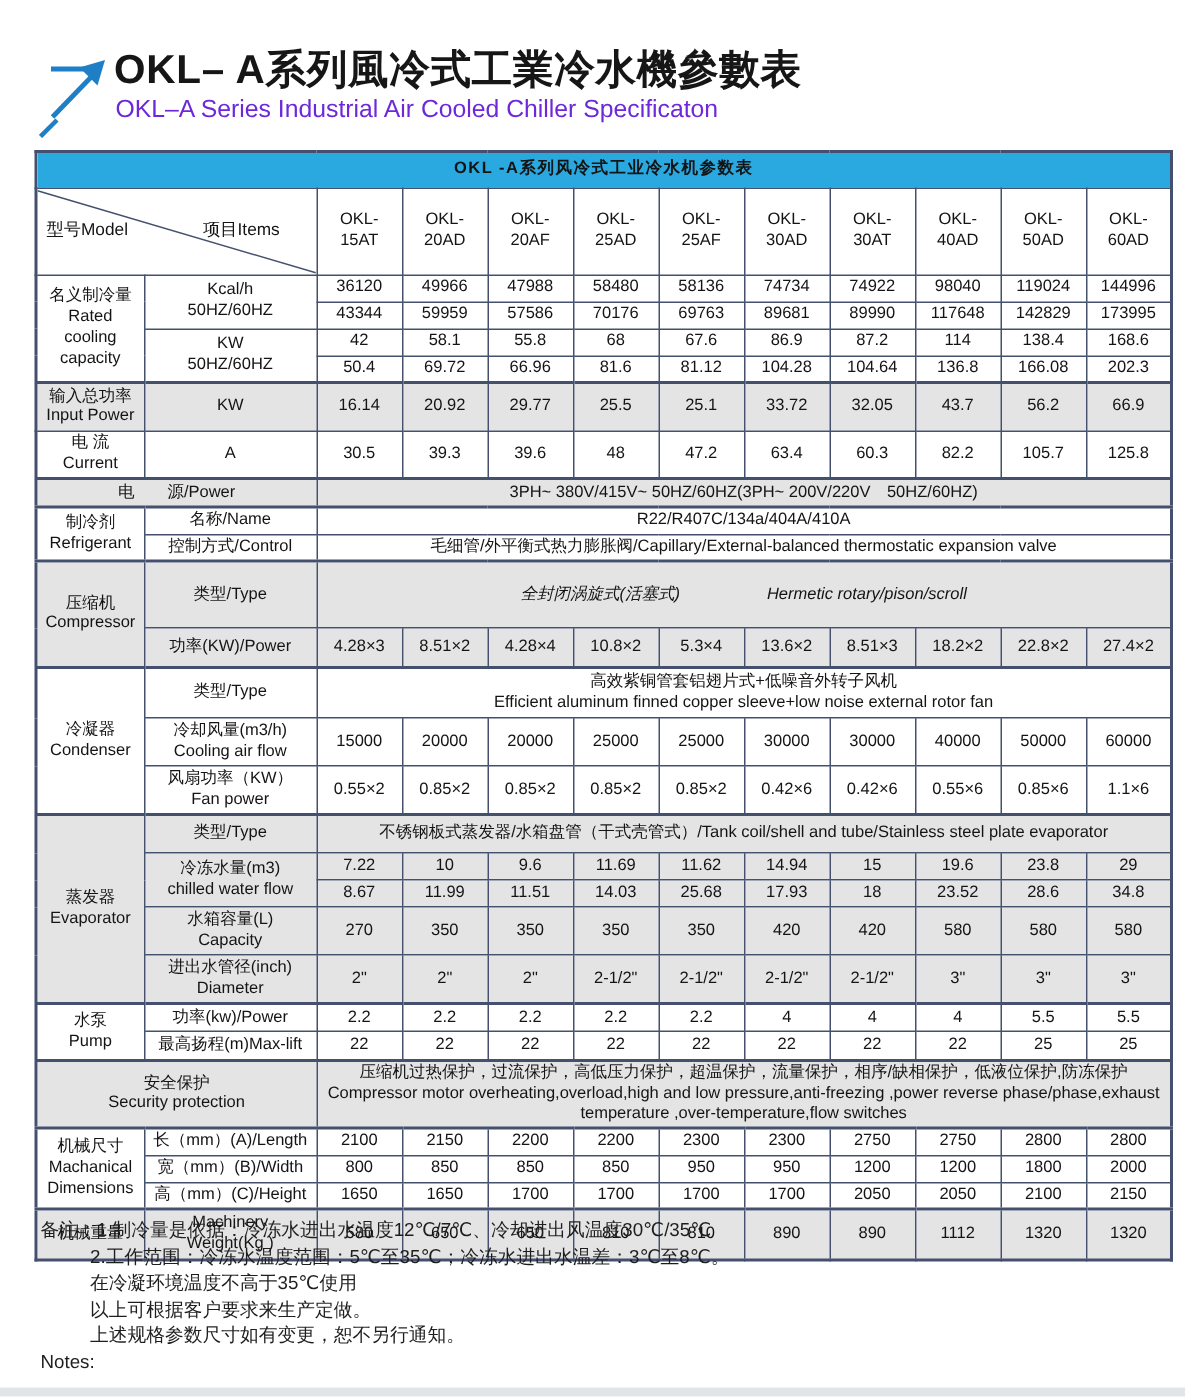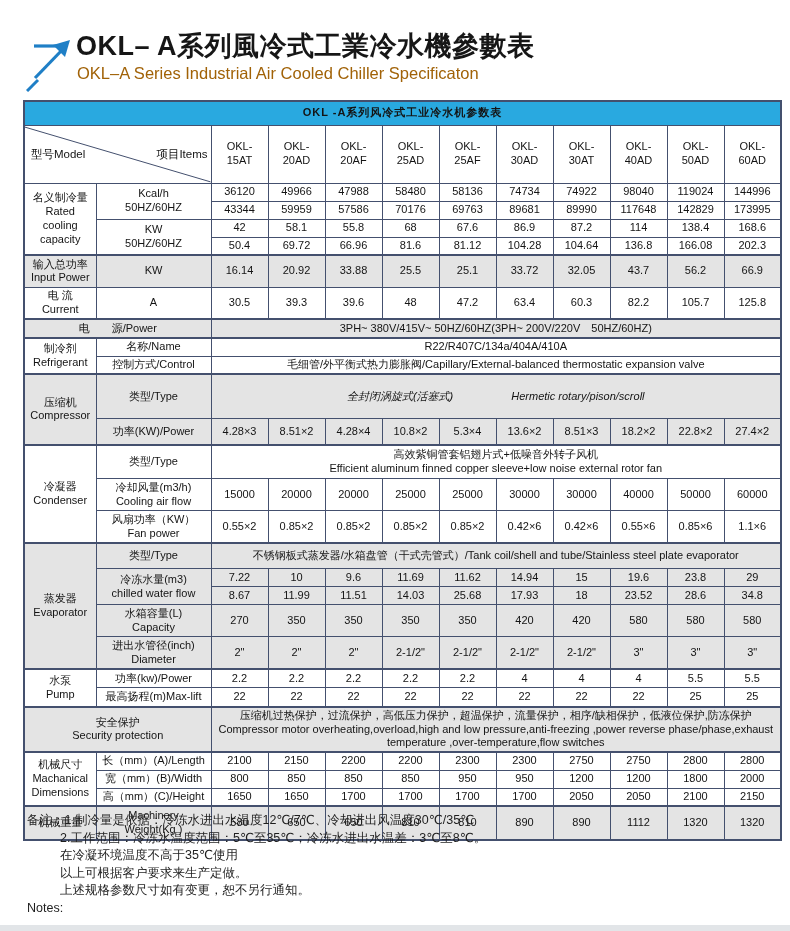--- a/index.html
+++ b/index.html
@@ -4,21 +4,21 @@
 <style>
   html,body{margin:0;padding:0;}
   body{
     width:790px;height:931px;background:#ffffff;position:relative;overflow:hidden;
     font-family:"Liberation Sans","DejaVu Sans",sans-serif;color:#111;
     -webkit-font-smoothing:antialiased;
   }
   .page-header{position:absolute;left:0;top:26px;width:696px;height:66px;}
   .logo{position:absolute;left:26px;top:12px;width:46px;height:54px;}
   .main-title{position:absolute;left:76px;top:2px;font-size:27px;font-weight:bold;color:#161616;letter-spacing:0.5px;white-space:nowrap;}
-  .sub-title{position:absolute;left:77px;top:38px;font-size:16.5px;color:#a16207;white-space:nowrap;}
+  .sub-title{position:absolute;left:77px;top:38px;font-size:16.5px;color:#6d28d9;white-space:nowrap;}
 
   table.spec{
     position:absolute;left:23px;top:100px;width:757px;
     border-collapse:collapse;table-layout:fixed;
     border:2px solid #44506e;
   }
   table.spec td{
     border:1px solid #44506e;
     text-align:center;vertical-align:middle;
     font-size:11px;line-height:1.25;padding:1px 2px;
@@ -32,21 +32,21 @@
   }
   td.val{font-size:11.5px;}
   td.seclabel{font-size:11px;line-height:1.3;}
   td.itemlabel{font-size:11px;line-height:1.25;}
   tr.h18{height:18px;} tr.h19{height:19px;} tr.h24{height:24px;padding-left:32px;}
   tr.h26{height:26px;} tr.h30{height:30px;} tr.h32{height:32px;}
   tr.h34{height:34px;} tr.h50{height:38px;margin-left:24px;}
   td.corner{position:relative;padding:0;}
   .corner-svg{position:absolute;left:0;top:0;width:100%;height:100%;}
   .corner-model{position:absolute;left:6px;top:50%;transform:translateY(-50%);font-size:11.5px;}
-  .corner-items{position:absolute;right:3px;top:50%;transform:translateY(-50%);font-size:11.5px;}
+  .corner-items{position:absolute;right:24px;top:50%;transform:translateY(-50%);font-size:11.5px;}
   td.twopart{padding:0 4px;font-style:italic;}
   .twopart-inner{display:flex;justify-content:center;gap:58px;align-items:center;}
   .notes{position:absolute;left:27px;top:812px;font-size:12.5px;line-height:17.5px;color:#1e1e1e;}
   .note-line{white-space:nowrap;}
   .note-indent{padding-left:33px;}
   .bottom-strip{position:absolute;left:0;bottom:0;width:790px;height:6px;background:#e2e5e8;}
 </style>
 </head>
 <body>
 
@@ -167,21 +167,21 @@
         <td class="val">166.08</td>
         <td class="val">202.3</td>
       </tr>
 
     <tr class="h32 gray sect">
       <td class="seclabel">输入总功率
 Input Power</td>
       <td class="itemlabel">KW</td>
     <td class="val">16.14</td>
         <td class="val">20.92</td>
-        <td class="val">33.88</td>
+        <td class="val">29.77</td>
         <td class="val">25.5</td>
         <td class="val">25.1</td>
         <td class="val">33.72</td>
         <td class="val">32.05</td>
         <td class="val">43.7</td>
         <td class="val">56.2</td>
         <td class="val">66.9</td>
       </tr>
 
     <tr class="h32">

